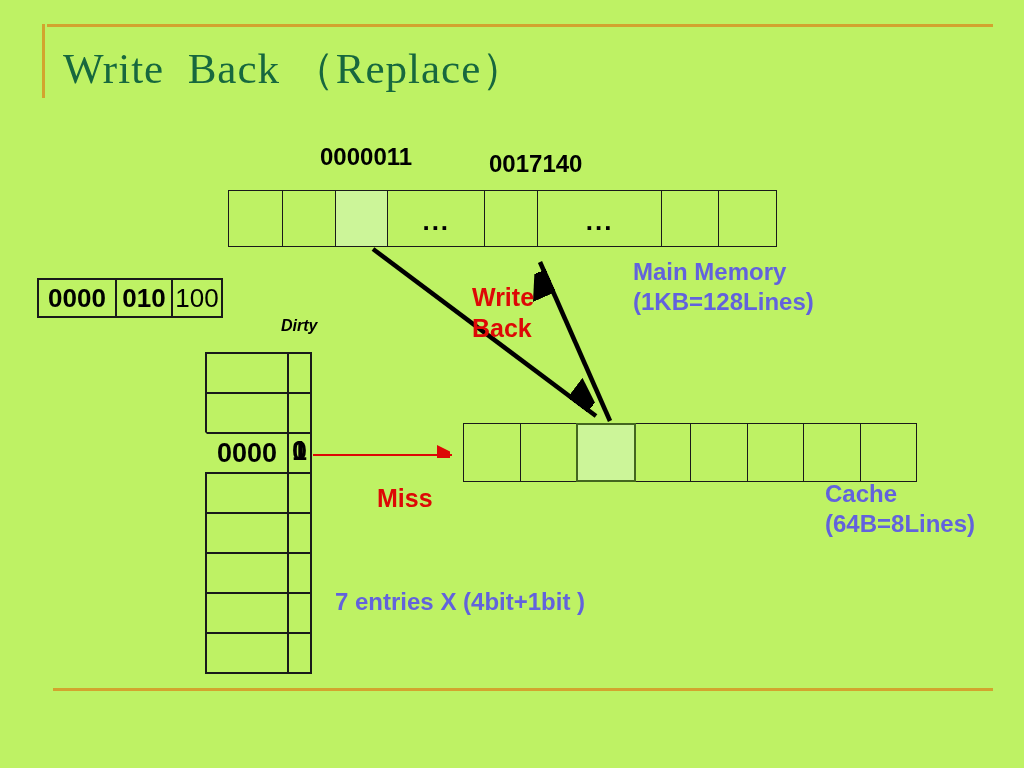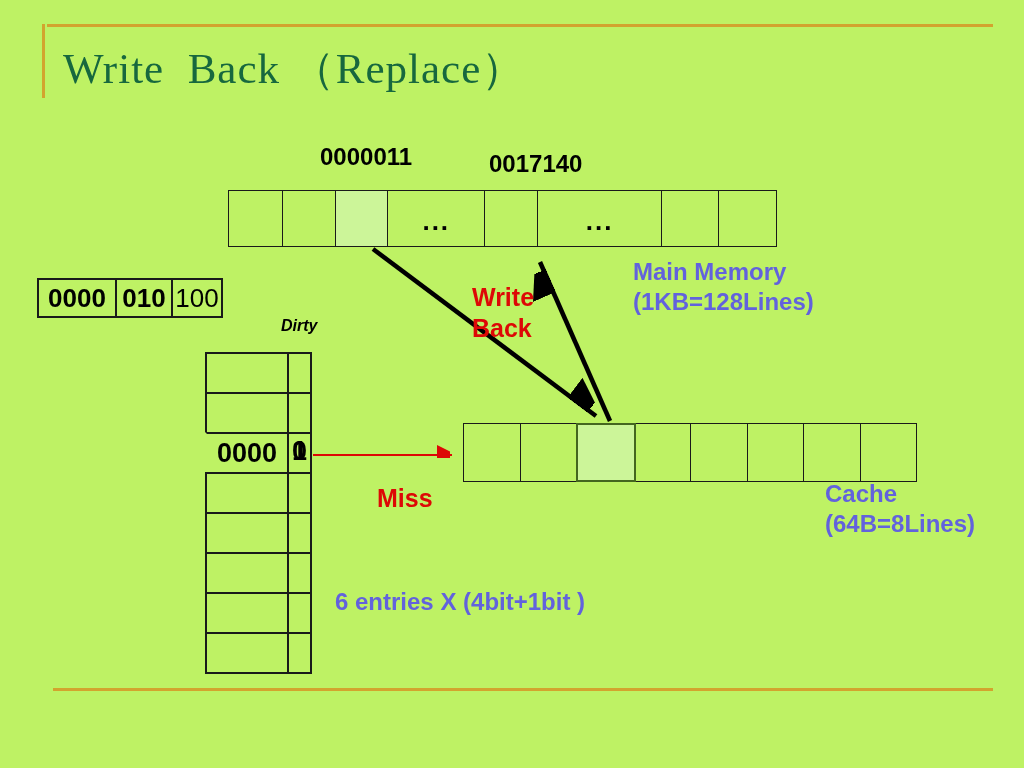--- a/index.html
+++ b/index.html
@@ -172,16 +172,16 @@
 
   <div class="purpletext" style="left:633px;top:257px;">
     <div>Main Memory</div>
     <div>(1KB=128Lines)</div>
   </div>
   <div class="purpletext" style="left:810px;top:479px;margin-left:15px;">
     <div>Cache</div>
     <div>(64B=8Lines)</div>
   </div>
   <div class="purpletext" style="left:335px;top:586px;line-height:31px;">
-    <div>6 entries X (4bit+1bit )</div>
+    <div>7 entries X (4bit+1bit )</div>
   </div>
 
 </div>
 
 </body></html>

